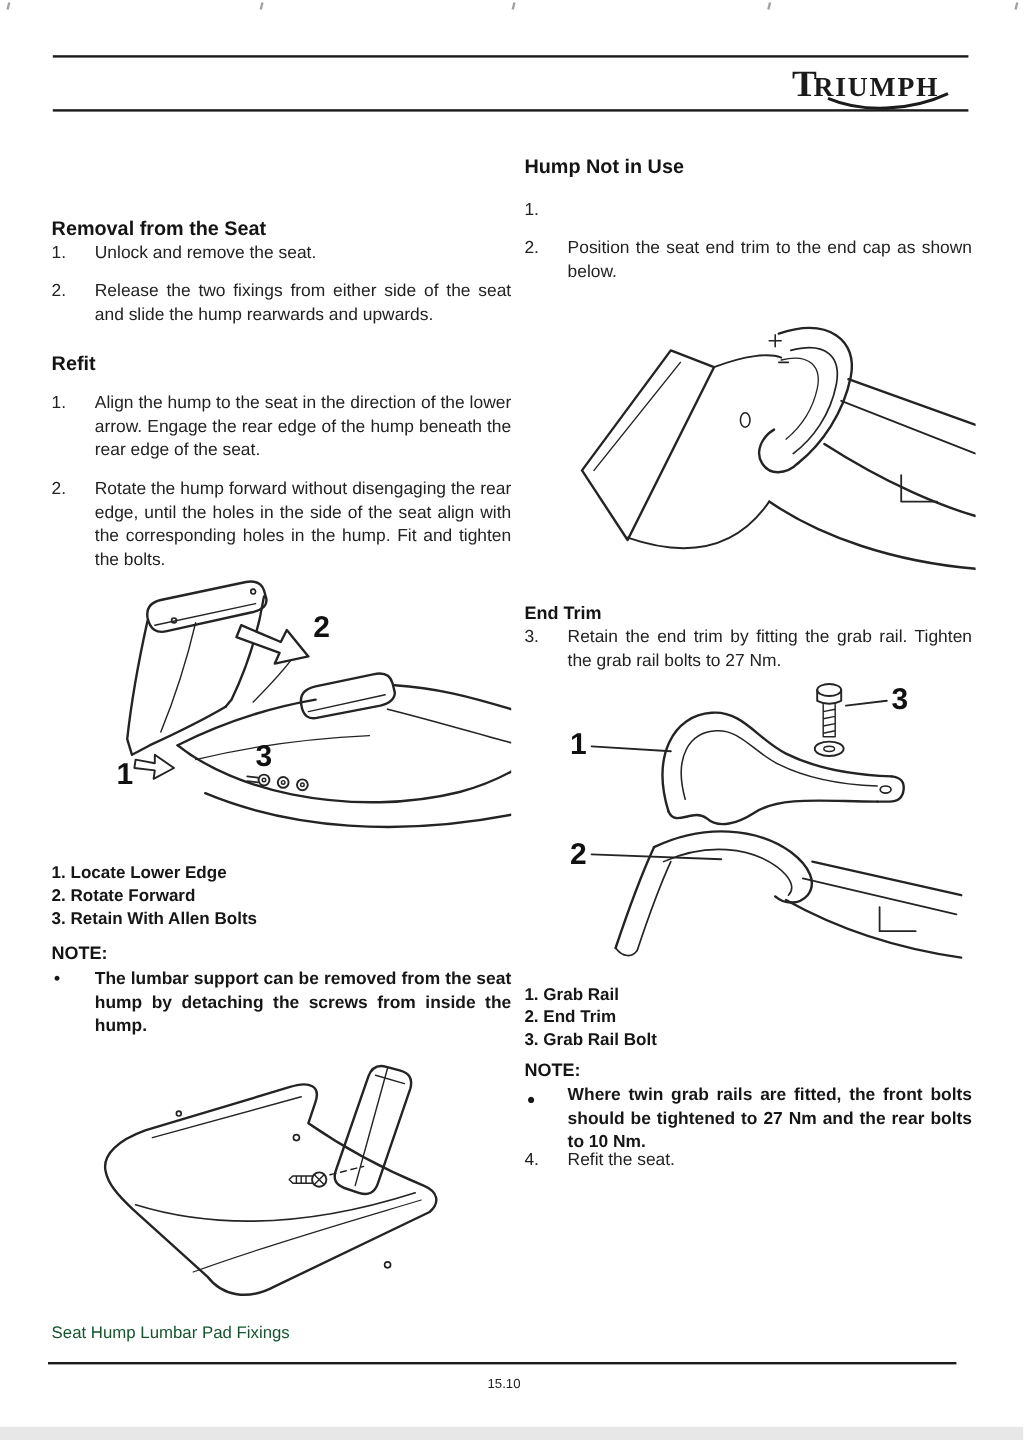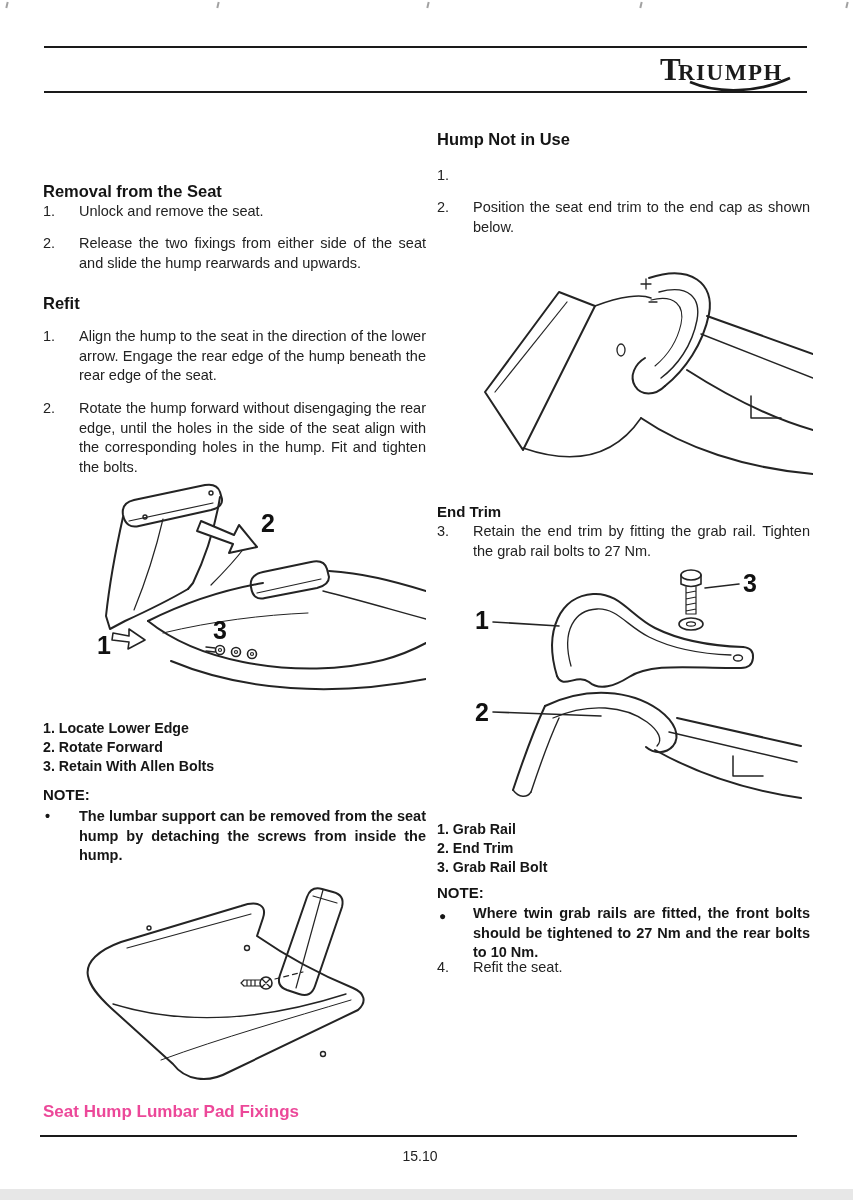--- a/index.html
+++ b/index.html
@@ -33,23 +33,23 @@
   .step .num{position:absolute;left:0;top:0;}
   .b{font-weight:normal;}
 
   .legend{position:absolute;font-weight:bold;font-size:14.2px;line-height:19px;color:#161616;}
   .note{position:absolute;padding-left:36px;font-weight:bold;font-size:14.5px;line-height:19.5px;text-align:justify;color:#161616;}
   .note .bullet{position:absolute;left:2px;top:0;}
 
   .figure{position:absolute;}
   .figure svg{display:block;}
   .callout{position:absolute;font-weight:bold;font-size:25px;color:#111;line-height:1;}
-  .caption{position:absolute;font-weight:bold;font-size:17px;color:#ec4899;}
-
-  .page-num{position:absolute;left:0;top:1148px;width:840px;text-align:center;font-size:14px;color:#222;}
+  .caption{position:absolute;font-weight:normal;font-size:14px;color:#14532d;}
+
+  .page-num{position:absolute;left:0;top:1148px;width:840px;text-align:center;font-size:11px;color:#222;}
 </style>
 </head>
 <body>
 
 <div class="page">
 
   <div class="tick" style="left:6px"></div>
   <div class="tick" style="left:217px"></div>
   <div class="tick" style="left:427px"></div>
   <div class="tick" style="left:640px"></div>

